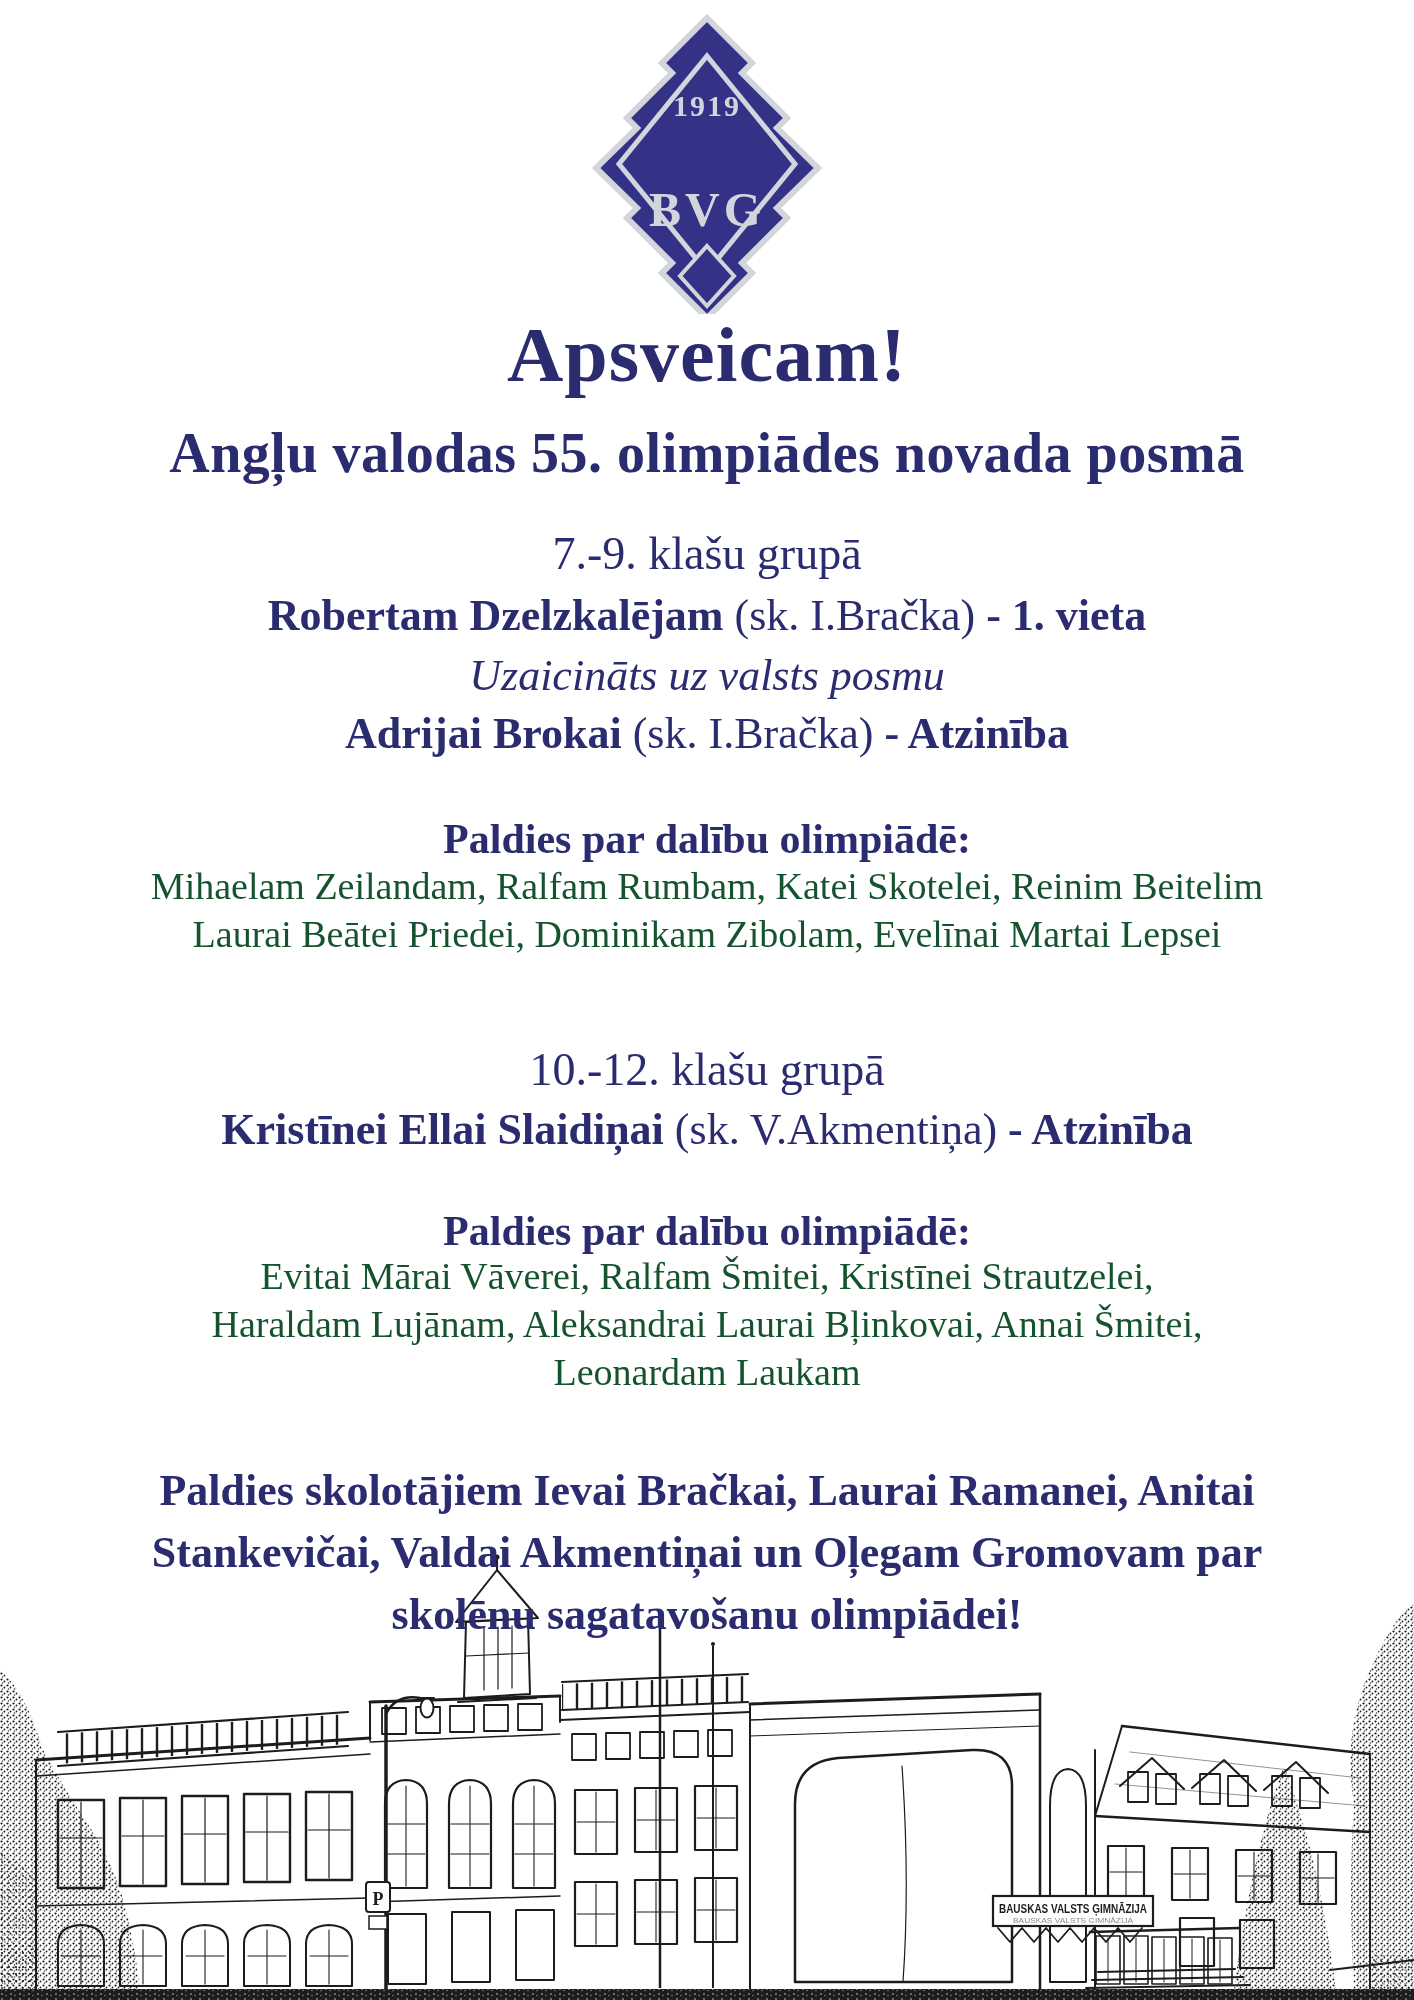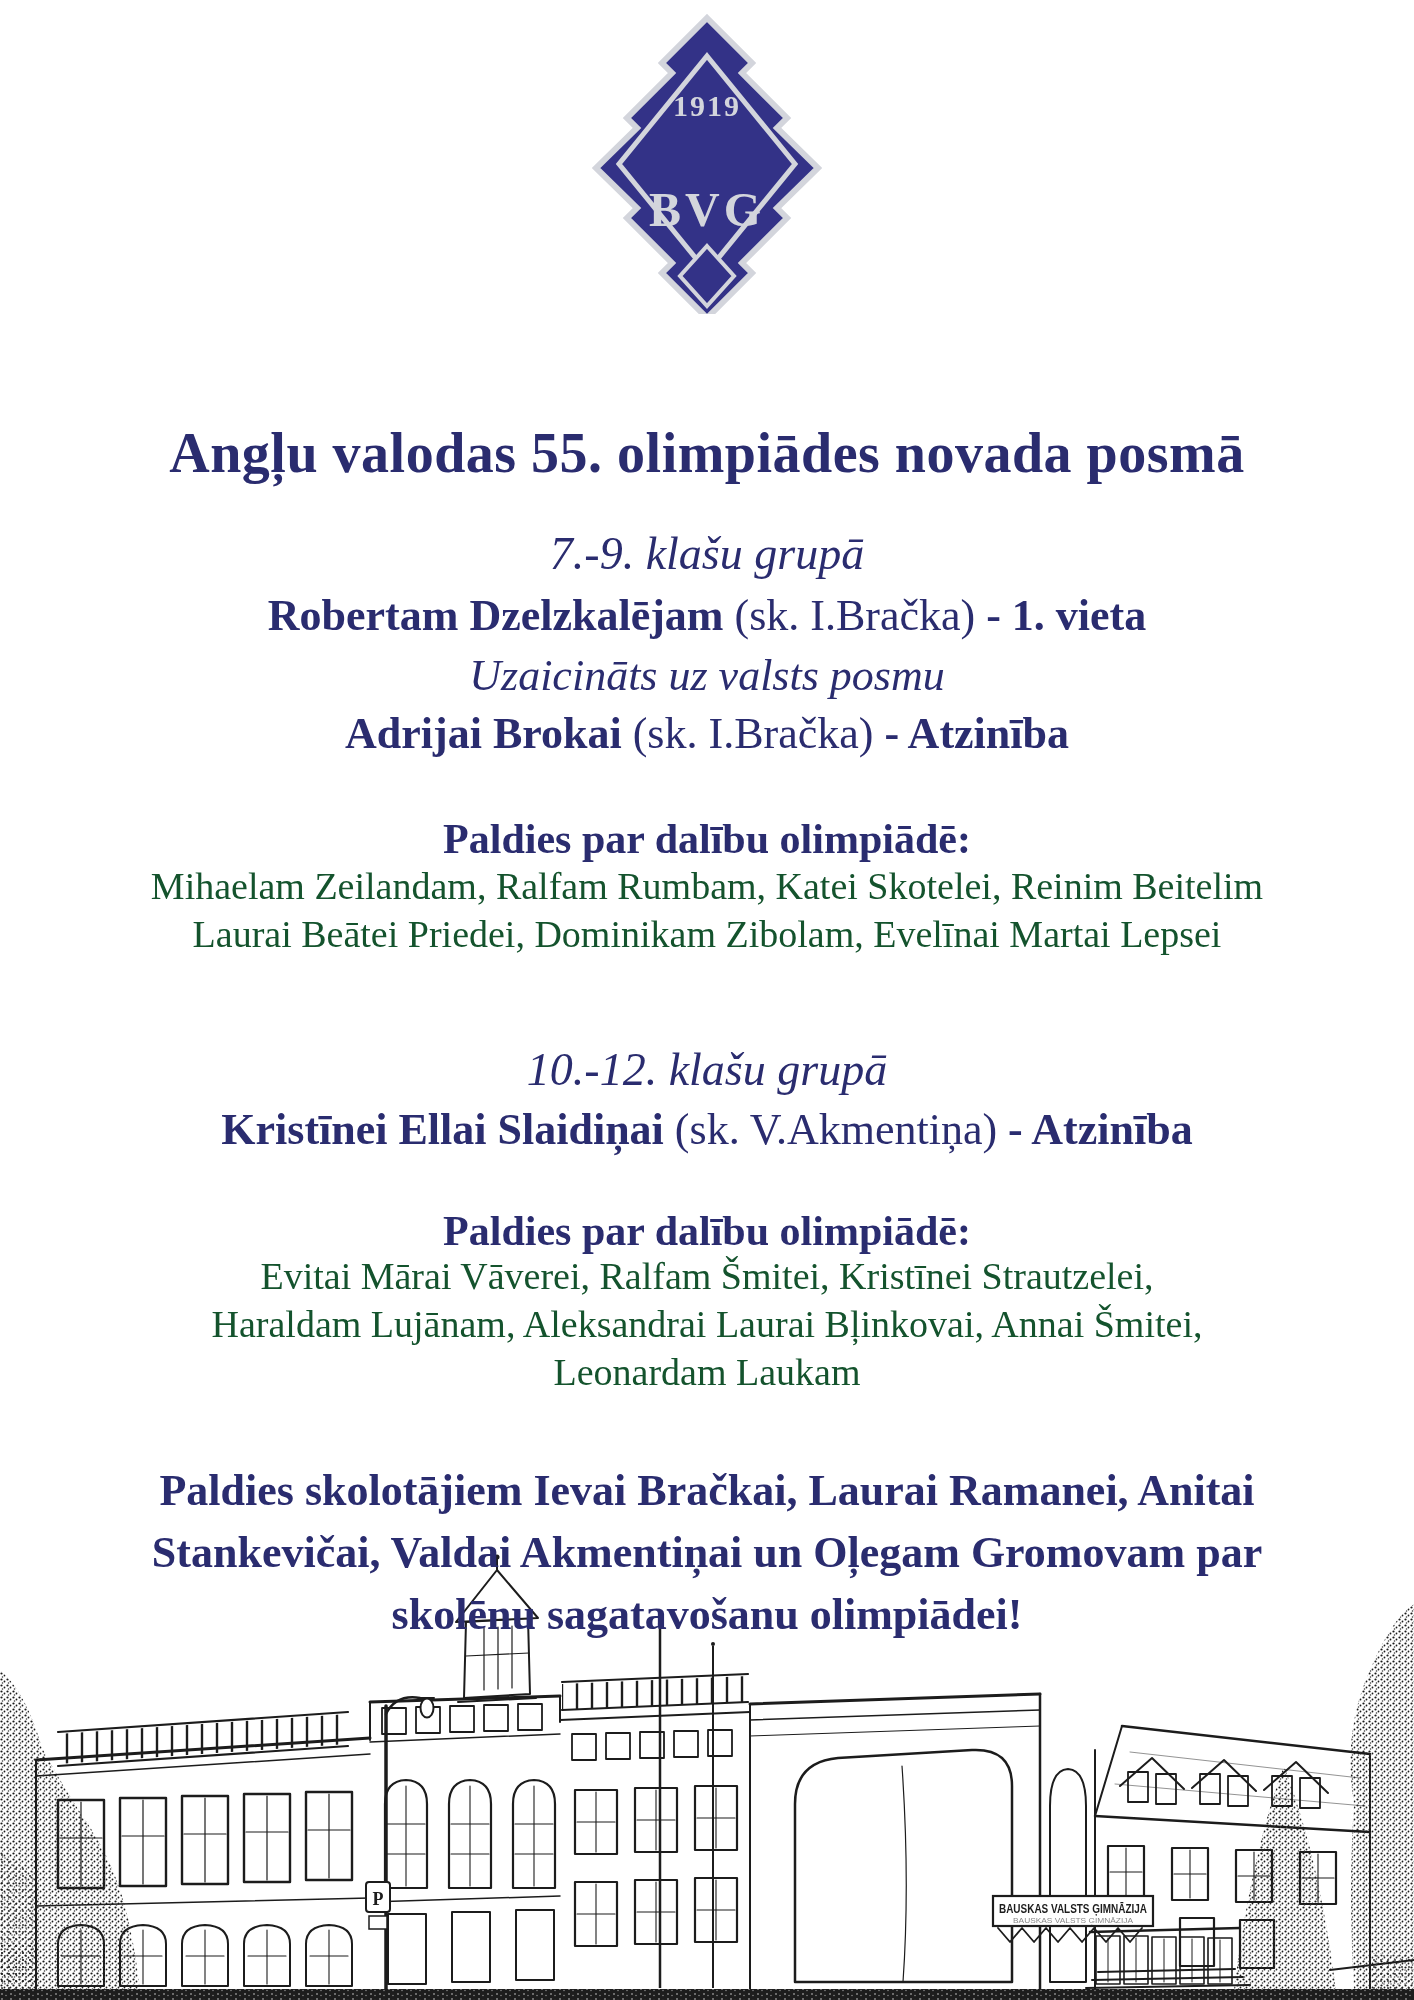--- a/index.html
+++ b/index.html
@@ -8,21 +8,21 @@
     width:1414px;height:2000px;
     background:#ffffff;
     overflow:hidden;
     font-family:"Liberation Serif","DejaVu Serif",serif;
     color:#2a2c6f;
   }
   .abs{position:absolute;left:0;right:0;text-align:center;}
   .crest{position:absolute;left:592px;top:14px;width:230px;height:300px;}
   .title{top:310px;font-size:78px;font-weight:700;line-height:90px;letter-spacing:1px;}
   .subtitle{top:420px;font-size:56px;font-weight:700;line-height:66px;letter-spacing:.5px;}
-  .g-head{font-size:46px;line-height:56px;font-style:italic;}
+  .g-head{font-size:46px;line-height:56px;}
   .res-line{font-size:44px;line-height:56px;}
   .res-line .bold{font-weight:700;}
   .note{font-size:44px;line-height:56px;font-style:italic;}
   .th-head{font-size:42px;line-height:50px;font-weight:700;}
   .names{font-size:38px;line-height:48px;color:#14532d;}
   .final-line{font-size:44px;line-height:58px;font-weight:700;z-index:3;}
   .sketch{position:absolute;left:0;top:1552px;width:1414px;height:448px;z-index:1;}
   .t1{top:526px}.t2{top:588px}.t3{top:648px}.t4{top:706px}
   .t5{top:814px}.t6{top:862px}.t7{top:910px}
   .t8{top:1042px}.t9{top:1102px}
@@ -38,20 +38,21 @@
     <g>
       <path d="M115,4 L160,49 L150,59 L195,104 L185,114 L226,154 L185,194 L195,204 L150,249 L160,259 L115,304
                L70,259 L80,249 L35,204 L45,194 L4,154 L45,114 L35,104 L80,59 L70,49 Z" fill="#333287" stroke="#d3d5dc" stroke-width="6" stroke-linejoin="miter"></path>
       <path d="M115,42 L203,150 L115,258 L27,150 Z" fill="none" stroke="#d3d5dc" stroke-width="5"></path>
       <path d="M115,232 L142,262 L115,292 L88,262 Z" fill="#333287" stroke="#d3d5dc" stroke-width="4"></path>
       <text x="115" y="102" text-anchor="middle" font-size="30" font-weight="700" font-family="Liberation Serif, DejaVu Serif, serif" fill="#d3d5dc" letter-spacing="2">1919</text>
       <text x="115" y="212" text-anchor="middle" font-size="48" font-weight="700" font-family="Liberation Serif, DejaVu Serif, serif" fill="#d3d5dc" letter-spacing="4">BVG</text>
     </g>
   </svg>
 
+  <div class="abs title">Apsveicam!</div>
   <div class="abs subtitle">Angļu valodas 55. olimpiādes novada posmā</div>
 
   <div>
     <div class="abs g-head t1">7.-9. klašu grupā</div>
     <div class="abs res-line t2">
       <span class="bold">Robertam Dzelzkalējam</span>
       <span>(sk. I.Bračka)</span>
       <span class="bold">- 1. vieta</span>
     </div>
     <div class="abs note t3">Uzaicināts uz valsts posmu</div>

